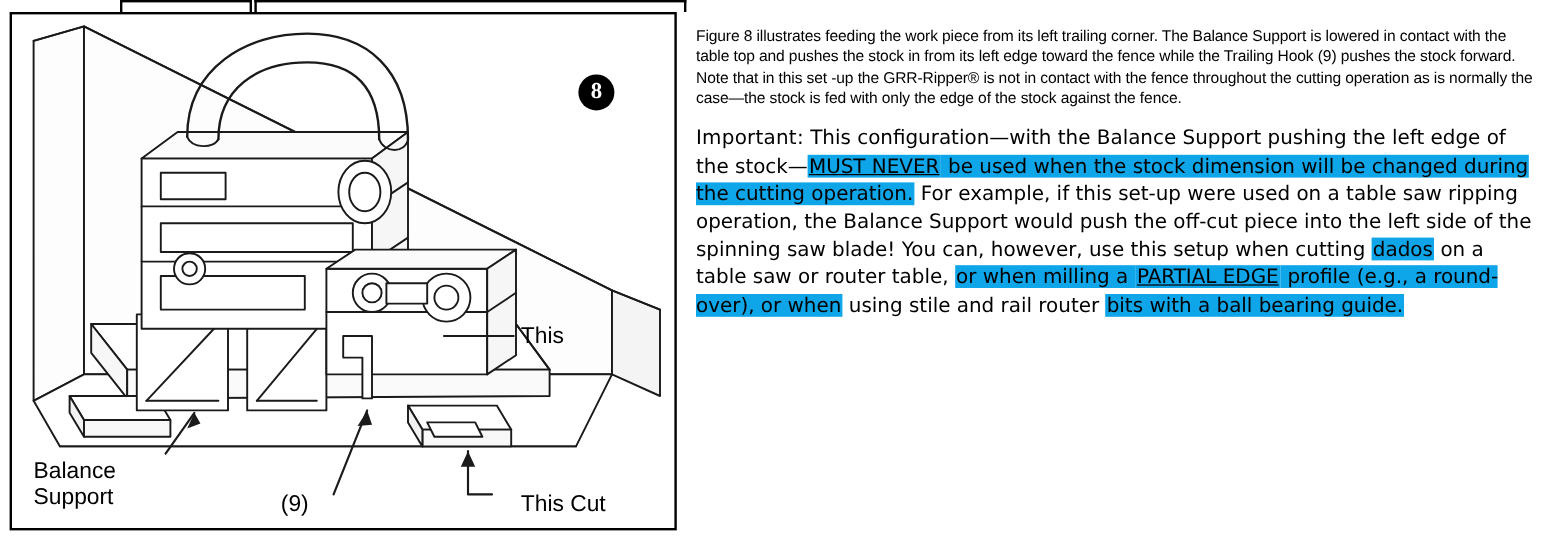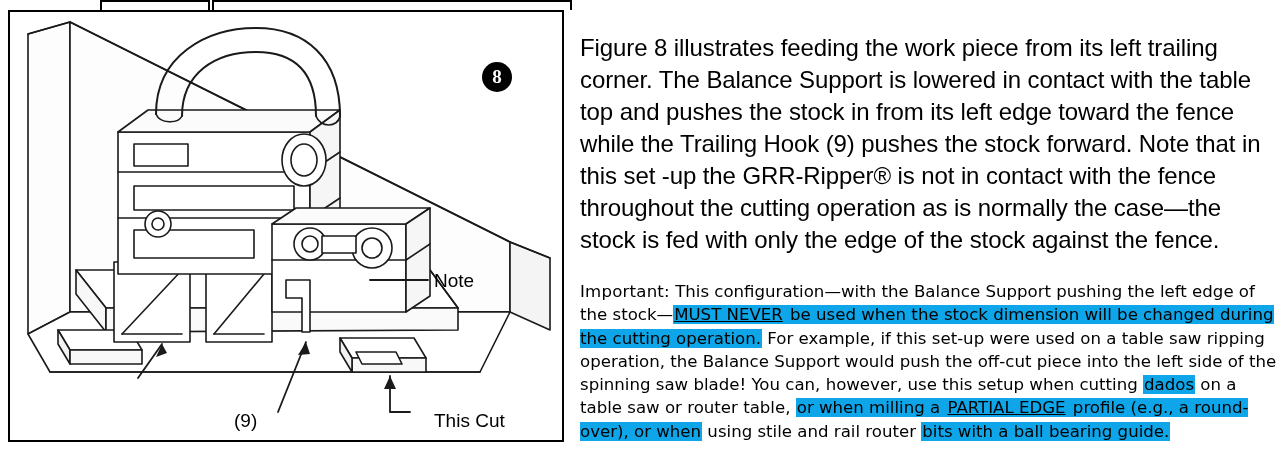--- a/index.html
+++ b/index.html
@@ -74,21 +74,21 @@
   
   .text-col {
     position: absolute;
     left: 580px;
     top: 8px;
     width: 700px;
     height: 440px;
   }
   .para-top {
     font-family: "Liberation Sans", sans-serif;
-    font-size: 24px;
+    font-size: 13px;
     line-height: 1.335;
     color: #000;
     text-align: left;
     letter-spacing: -0.1px;
   }
   .para-hand {
     margin-top: 1px;
     font-family: "DejaVu Sans", sans-serif;
     font-size: 16.6px;
     line-height: 1.40;
@@ -193,21 +193,23 @@
         <line x1="268" y1="400" x2="296" y2="330" stroke-width="1.8"></line>
         <polygon points="296,330 288,343 300,342" fill="#1a1a1a" stroke="none"></polygon>
 
         <polyline points="400,400 380,400 380,364" stroke-width="1.8"></polyline>
         <polygon points="380,364 374,377 386,377" fill="#1a1a1a" stroke="none"></polygon>
       </g>
     </svg>
 
     <div class="fig-num">8</div>
 
-    <div class="lbl lbl-fence">Note</div>
+    <div class="lbl lbl-fence">This</div>
+    <div class="lbl lbl-balance">Balance
+Support</div>
     <div class="lbl lbl-nine">(9)</div>
     <div class="lbl lbl-dado">This Cut</div>
   </div>
 
   <div class="text-col">
 
     <p class="para-top">Figure 8 illustrates feeding the work piece from its left trailing corner.  The Balance Support is lowered in contact with the table top and pushes the stock in from its left edge toward the fence while the Trailing Hook (9) pushes the stock forward.  Note that in this set -up the GRR-Ripper® is not in contact with the fence throughout the cutting operation as is normally the case—the stock is fed with only the edge of the stock against the fence.</p>
 
     <p class="para-hand">
       <span class="important">Important:</span><span> This configuration—with the Balance Support pushing the left edge of the stock—</span><mark class="hl u">MUST NEVER</mark><mark class="hl"> be used when the stock dimension will be changed during the cutting operation.</mark><span>  For example, if this set-up were used on a table saw ripping operation, the Balance Support would push the off-cut piece into the left side of the spinning saw blade!  You can, however, use this setup when cutting </span><mark class="hl">dados</mark><span> on a table saw or router table, </span><mark class="hl">or when milling a </mark><mark class="hl u">PARTIAL EDGE</mark><mark class="hl"> profile (e.g., a round-over), or when</mark><span> using stile and rail router </span><mark class="hl">bits with a ball bearing guide.</mark>

